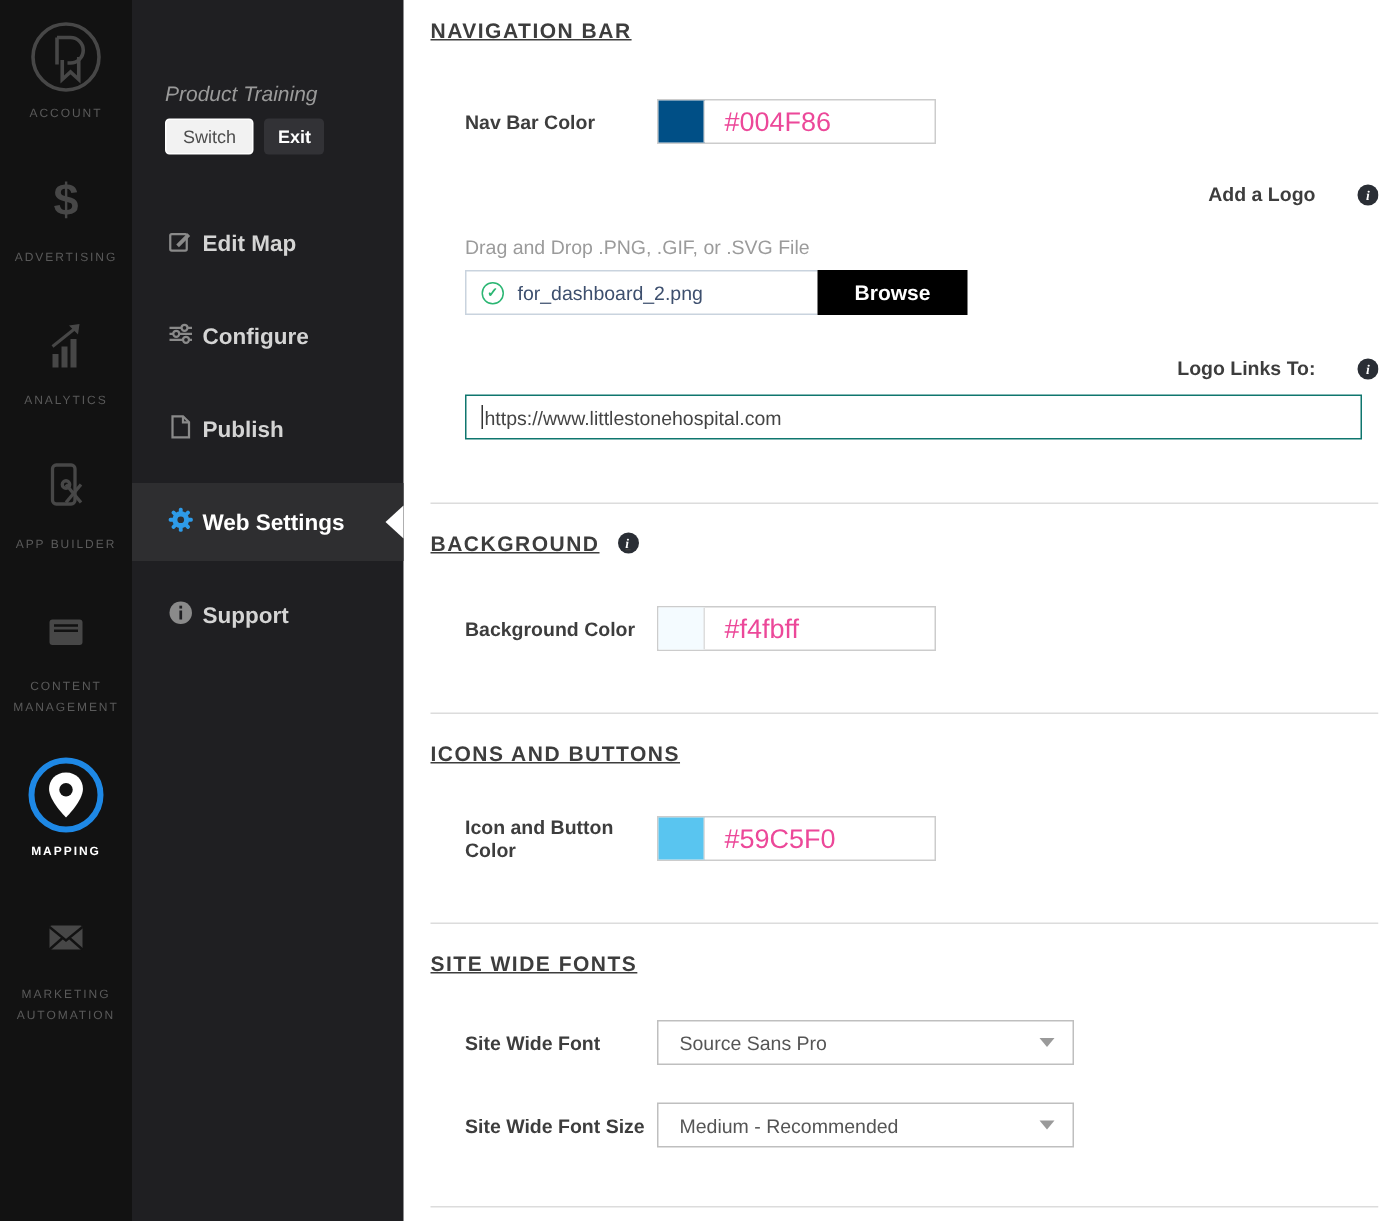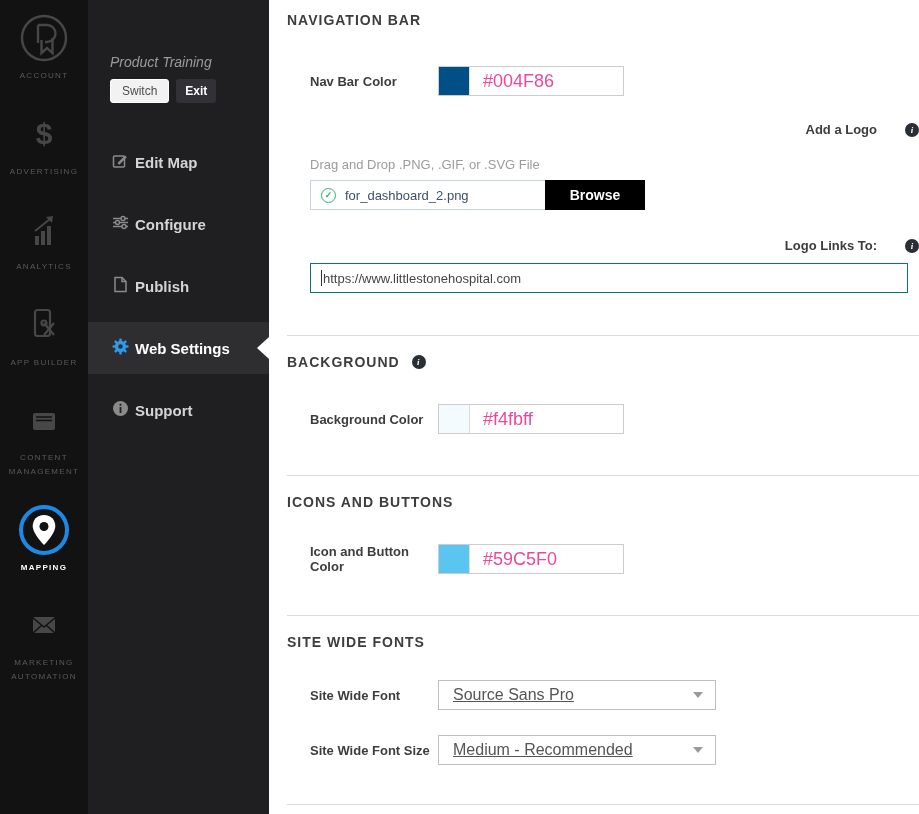--- a/index.html
+++ b/index.html
@@ -27,21 +27,21 @@
   .btn-switch { background:#f2f2f2; color:#4d4d4d; font-size:12px; padding:4px 11px; border-radius:3px; border:1px solid #ffffff; cursor:pointer; font-family:inherit; }
   .btn-exit { background:#323236; color:#fff; font-weight:700; font-size:12px; padding:4px 9px; border-radius:3px; border:none; cursor:pointer; font-family:inherit; }
   .sb2-menu { position:absolute; top:136px; left:0; width:100%; }
   .sb2-item { height:52px; margin-bottom:10px; display:flex; align-items:center; padding-left:24px; gap:6px; font-size:15px; font-weight:700; color:#d4d4d4; cursor:pointer; position:relative; }
   .sb2-item.active { background:#2e2e30; color:#ffffff; }
   .sb2-arrow { position:absolute; right:0; top:50%; transform:translateY(-50%); width:0; height:0;
                border-top:11px solid transparent; border-bottom:11px solid transparent; border-right:12px solid #ffffff; }
 
   
   .content { flex:1; background:#fff; padding-left:18px; }
-  .section-title { font-size:14px; font-weight:700; letter-spacing:1px; color:#3d3d3d; display:flex; align-items:center; gap:12px; }
+  .section-title { font-size:14px; font-weight:700; letter-spacing:1px; color:#3d3d3d; display:flex; align-items:center; gap:12px;text-decoration:underline; }
   .t1 { margin-top:12px; }
   .row { display:flex; align-items:center; margin-left:23px; }
   .row-label { width:128px; flex-shrink:0; font-size:13px; font-weight:700; color:#3d3d3d; }
   .sub-label { margin-left:23px; display:flex; align-items:center; gap:28px; font-size:13px; font-weight:700; color:#3d3d3d;justify-content:flex-end; }
 
   .info-badge { width:14px; height:14px; border-radius:50%; background:#2a2e35; color:#fff; font-size:9px; font-weight:700;
                 display:inline-flex; align-items:center; justify-content:center; font-family:"Liberation Serif", serif; font-style:italic; cursor:pointer; }
 
   .color-field { display:flex; width:186px; height:30px; border:1px solid #cccccc; background:#fff; }
   .swatch { width:31px; height:100%; border-right:1px solid #ddd; cursor:pointer; }
@@ -59,21 +59,21 @@
   .url-input { width:100%; height:30px; border:1px solid #0f766e; font-size:13px; color:#444; padding-left:12px; font-family:inherit; outline:none; }
   .caret { position:absolute; left:11px; top:7px; width:1px; height:16px; background:#333; }
 
   .divider { border:none; border-top:1px solid #dcdcdc; height:0; }
   .d1 { margin-top:42px; } .d2 { margin-top:41px; } .d3 { margin-top:41px; } .d4 { margin-top:39px; }
   .t2 { margin-top:18px; }
   .mt34 { margin-top:34px; } .mt26 { margin-top:26px; } .mt38 { margin-top:38px; }
   .mt28 { margin-top:28px; } .mt30 { margin-top:30px; } .mt25 { margin-top:25px; }
 
   .dropdown { width:278px; height:30px; border:1px solid #bfbfbf; background:#fff; display:flex; align-items:center; justify-content:space-between;
-              padding:0 12px 0 14px; font-size:16px; color:#555; cursor:pointer;text-decoration:underline; }
+              padding:0 12px 0 14px; font-size:13px; color:#555; cursor:pointer; }
   .chev { width:0; height:0; border-left:5px solid transparent; border-right:5px solid transparent; border-top:6px solid #9a9a9a; }
 </style>
 </head>
 <body>
 
 <nav class="sb1">
 
   <div class="sb1-item">
     <span class="sb1-icon">
       <svg width="52" height="52" viewBox="0 0 52 52" fill="none" stroke="#474747" stroke-width="2.4">

